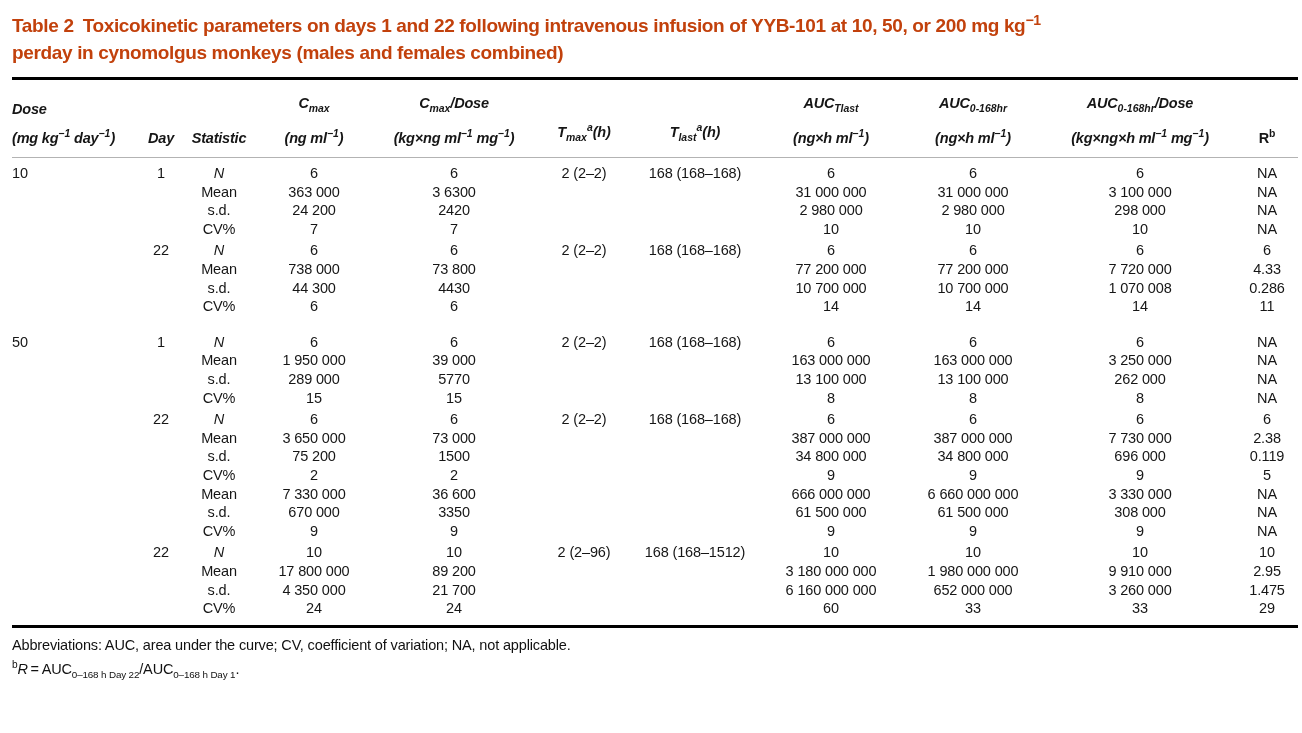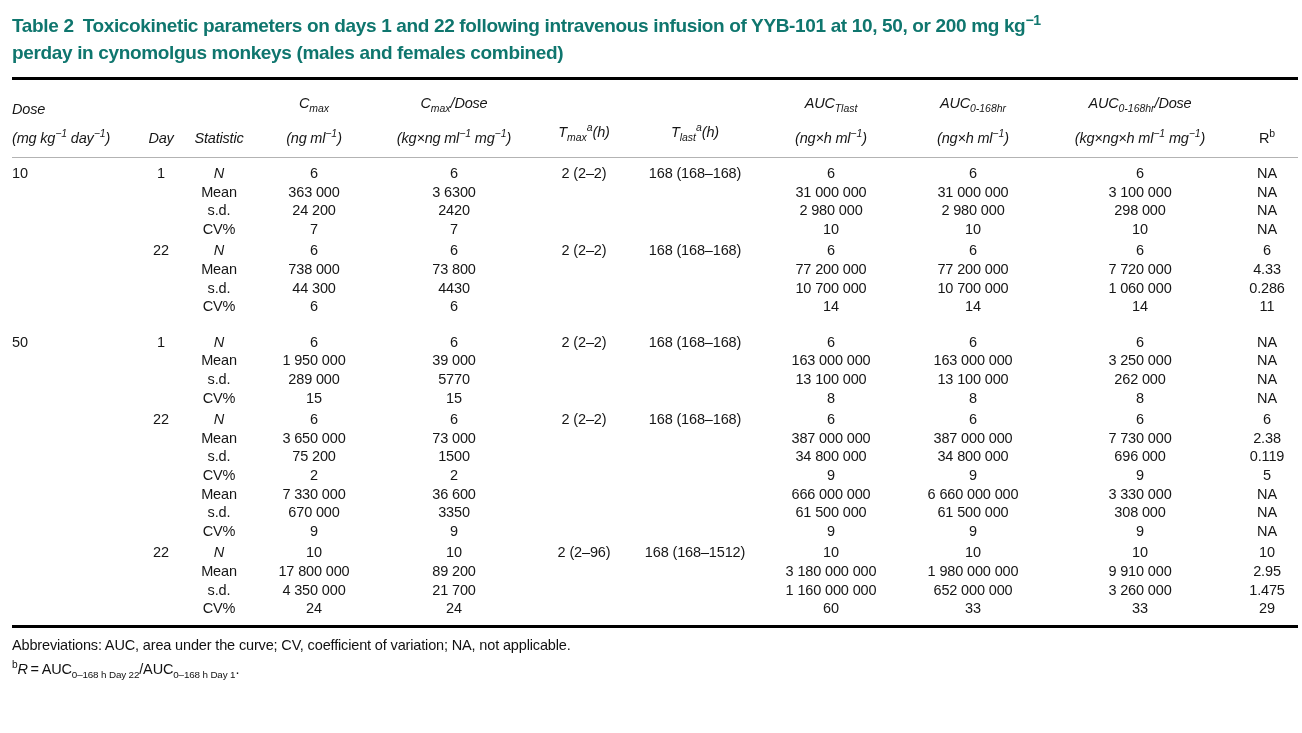--- a/index.html
+++ b/index.html
@@ -4,34 +4,34 @@
 <style>
   html,body{margin:0;padding:0;}
   body{
     width:1302px;height:733px;background:#ffffff;color:#161616;
     font-family:"Liberation Sans","DejaVu Sans",sans-serif;
     overflow:hidden;
     -webkit-font-smoothing:antialiased;
   }
   .page{padding:7px 10px 0 12px;}
   .title{
-    font-size:19px;font-weight:700;line-height:27px;letter-spacing:-0.35px;color:#0f766e;
+    font-size:19px;font-weight:700;line-height:27px;letter-spacing:-0.35px;color:#c2410c;
   }
   .title .tlabel{margin-right:9px;}
   .title sup{font-size:0.74em;font-weight:700;}
   table{
     border-collapse:collapse;table-layout:fixed;width:1282px;margin-top:11px;
     border-top:3px solid #000;border-bottom:3px solid #000;
   }
   col.c-dose{width:130px;} col.c-day{width:38px;} col.c-stat{width:78px;}
   col.c-cmax{width:112px;} col.c-cmaxd{width:168px;} col.c-tmax{width:92px;}
   col.c-tlast{width:130px;} col.c-auct{width:142px;} col.c-auc168{width:142px;}
   col.c-auc168d{width:192px;} col.c-r{width:62px;}
   thead th{
-    font-weight:400;font-style:italic;font-size:14.5px;line-height:20px;
+    font-weight:700;font-style:italic;font-size:14.5px;line-height:20px;
     vertical-align:bottom;text-align:center;padding:13px 0 9px;
     border-bottom:1px solid #b3b3b3;letter-spacing:-0.2px;
   }
   thead th .l1{margin-bottom:5px;}
   thead th .l1:empty{display:none;}
   th.left, td.col-dose{text-align:left;}
   th.upright{font-style:normal;}
   th sub, th sup{font-size:0.72em;letter-spacing:0;}
   tbody td{
     font-size:14.5px;line-height:18.6px;text-align:center;padding:0;
@@ -200,21 +200,21 @@
         <tr>
           <td class="col-dose"></td>
           <td class="col-day"></td>
           <td class="col-stat">s.d.</td>
           <td>44 300</td>
           <td>4430</td>
           <td></td>
           <td></td>
           <td>10 700 000</td>
           <td>10 700 000</td>
-          <td>1 060 000</td>
+          <td>1 070 008</td>
           <td>0.286</td>
         </tr>
         <tr>
           <td class="col-dose"></td>
           <td class="col-day"></td>
           <td class="col-stat">CV%</td>
           <td>6</td>
           <td>6</td>
           <td></td>
           <td></td>
@@ -393,21 +393,21 @@
           <td>2.95</td>
         </tr>
         <tr>
           <td class="col-dose"></td>
           <td class="col-day"></td>
           <td class="col-stat">s.d.</td>
           <td>4 350 000</td>
           <td>21 700</td>
           <td></td>
           <td></td>
-          <td>1 160 000 000</td>
+          <td>6 160 000 000</td>
           <td>652 000 000</td>
           <td>3 260 000</td>
           <td>1.475</td>
         </tr>
         <tr>
           <td class="col-dose"></td>
           <td class="col-day"></td>
           <td class="col-stat">CV%</td>
           <td>24</td>
           <td>24</td>

